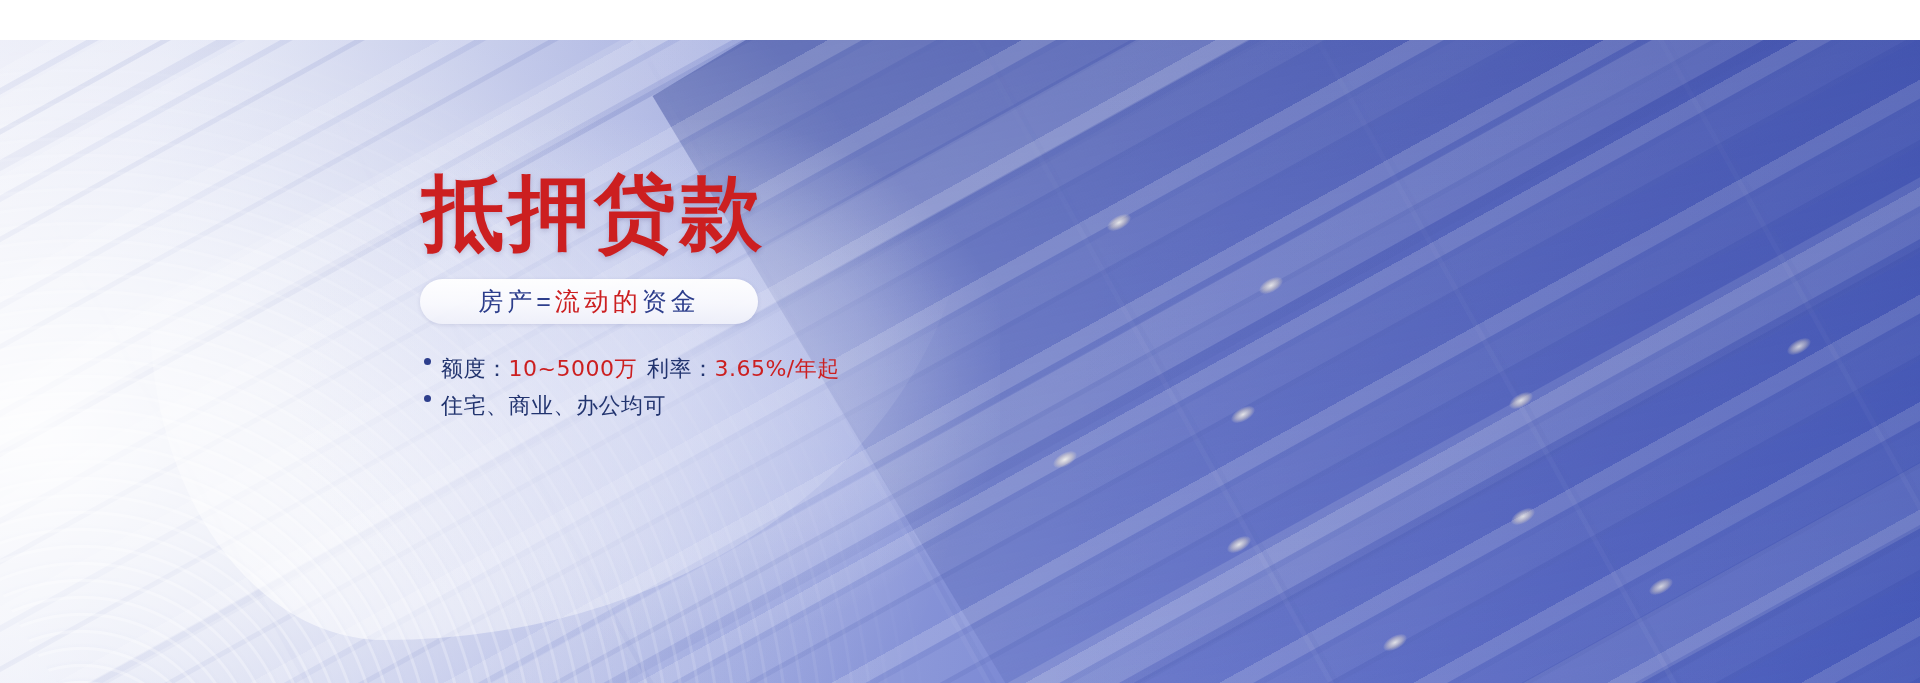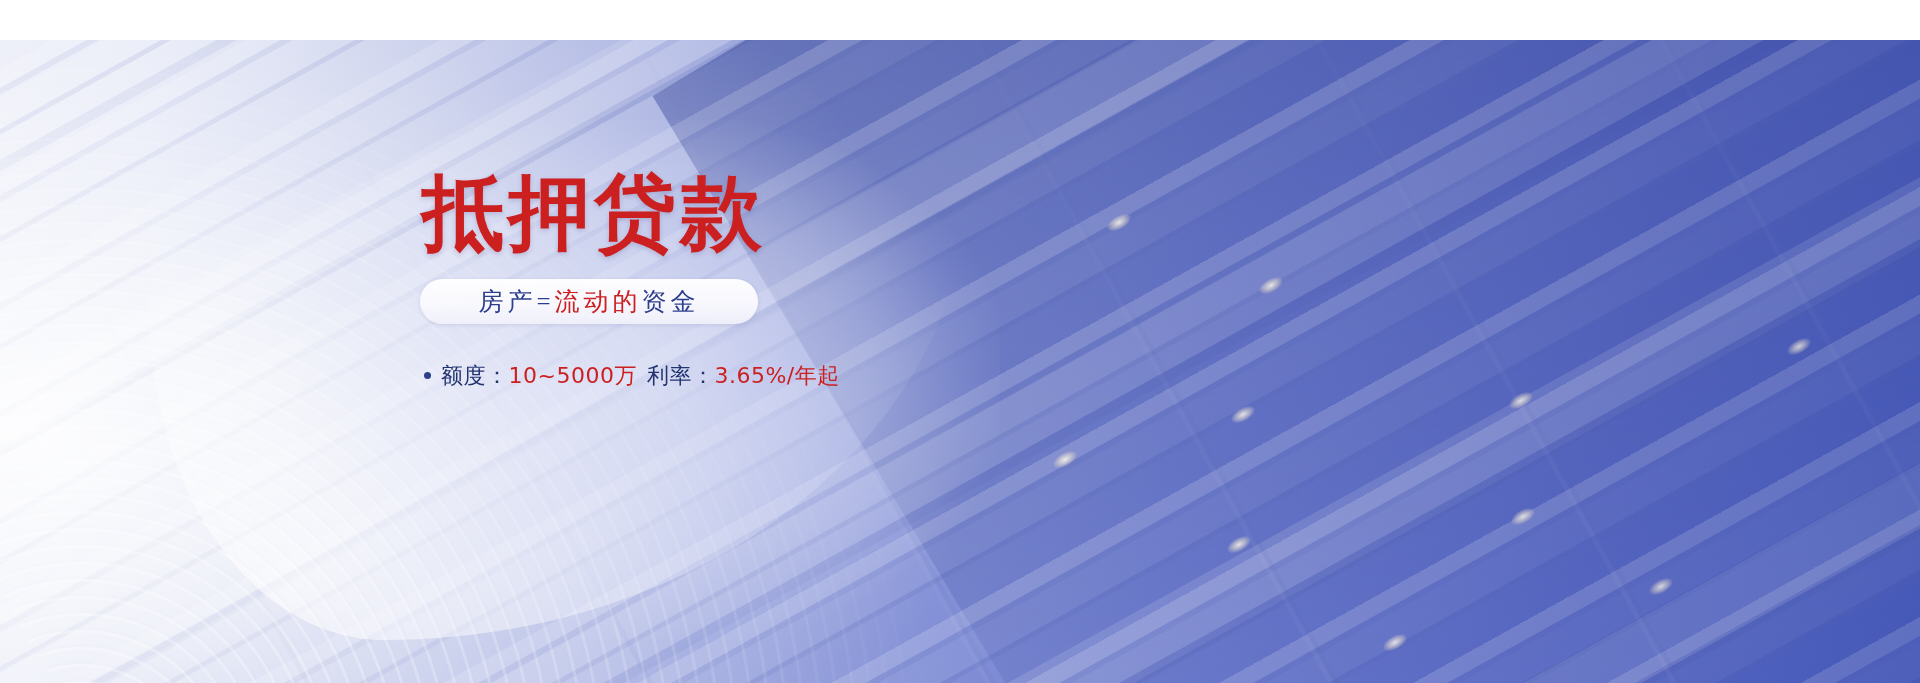--- a/index.html
+++ b/index.html
@@ -260,38 +260,37 @@
     background: linear-gradient(180deg,
         rgba(255,255,255,0.96) 0%,
         rgba(250,250,254,0.93) 55%,
         rgba(240,241,250,0.90) 100%);
     box-shadow: 0 1px 4px rgba(70,72,130,0.14);
     display: flex;
     align-items: center;
     justify-content: center;
   }
   .pill-text {
-    font-family: Liberation Serif, serif;
+    font-family: Liberation Sans, sans-serif;
     font-size: 25px;
     letter-spacing: 4px;
     white-space: nowrap;
     line-height: 1;
   }
   .pill-blue { color: #2d3e8c; }
   .pill-red  { color: #cc1f20; }
 
   .bullets {
     position: absolute;
     left: 424px;
     top: 318px;
     font-family: "DejaVu Sans", "Liberation Sans", sans-serif;
   }
   .bullet-row {
     display: flex;
-    align-items: center;
     height: 35px;
     margin-bottom: 2px;
     white-space: nowrap;
   }
   .dot {
     width: 7px; height: 7px;
     border-radius: 50%;
     background: #2d3e8c;
     margin-right: 10px;
     flex: 0 0 auto;
@@ -344,16 +343,20 @@
     </div>
 
     <div class="bullets">
 
       <div class="bullet-row">
         <span class="dot"></span>
         <span class="b-text"><span>额度：</span><span class="hl">10~5000万</span><span class="sp"></span><span>利率：</span><span class="hl">3.65%/年起</span></span>
       </div>
 
 
+      <div class="bullet-row">
+        <span class="dot"></span>
+        <span class="b-text">住宅、商业、办公均可</span>
+      </div>
 
     </div>
   </div>
 </div>
 
 </body></html>

